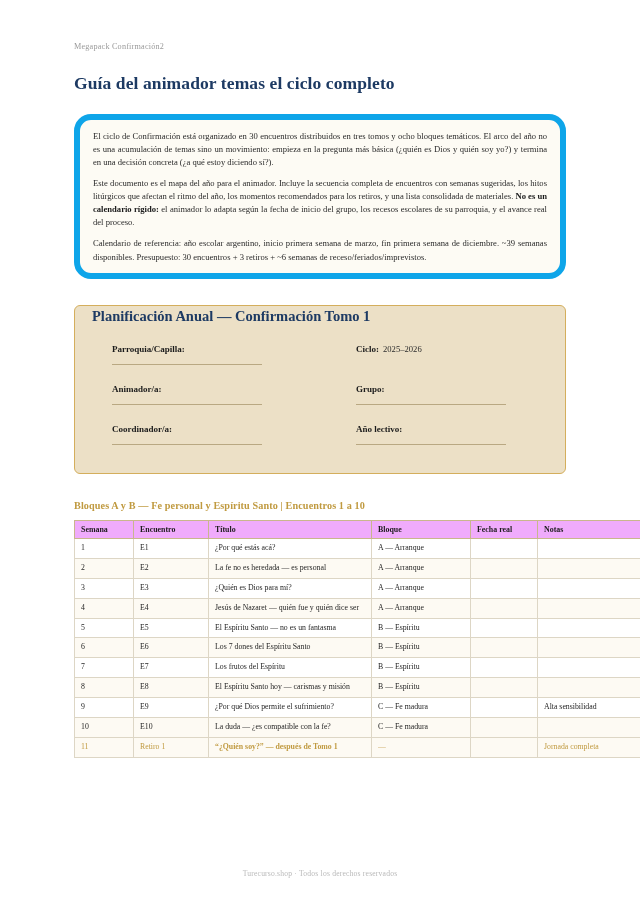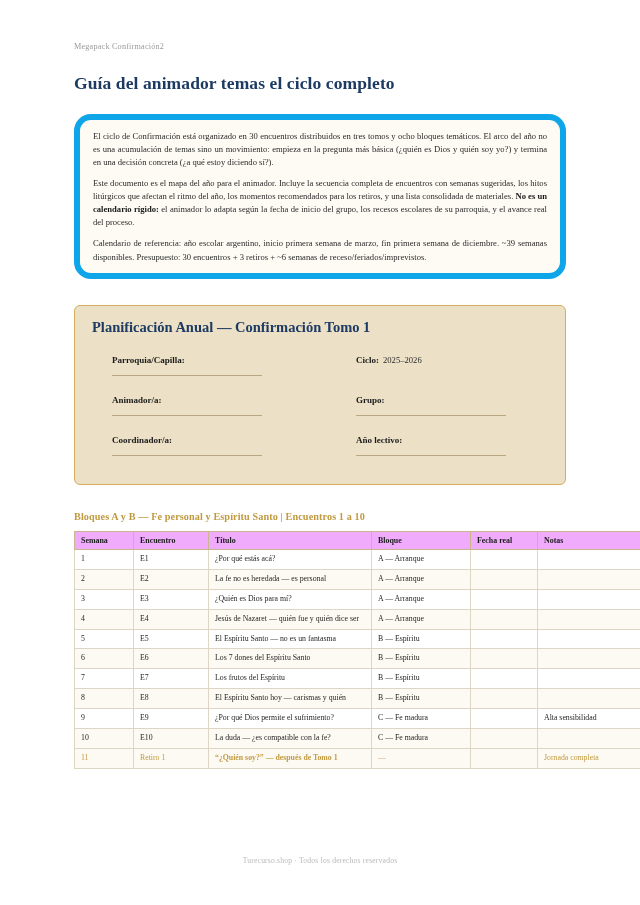--- a/index.html
+++ b/index.html
@@ -63,21 +63,21 @@
     color: #2a2a2a;
   }
   .intro-box p:last-child { margin-bottom: 0; }
   .intro-box b { font-weight: bold; color: #1a1a1a; }
 
   
   .plan-card {
     border: 1px solid #d4ae5c;
     border-radius: 6px;
     background: #ece0c6;
-    padding: 13px 17px 15px 17px;
+    padding: 2px 17px 15px 17px;
     margin: 0 0 26px 0;
   }
   .plan-card.compact { padding: 14px 17px 15px 17px; margin-bottom: 0; }
   .plan-card-title {
     font-size: 14.5px;
     font-weight: bold;
     color: #1d3a63;
     margin: 0 0 13px 0;
     line-height: 1.2;
   }
@@ -161,21 +161,21 @@
   tr.retiro td { color: #c09a40 !important; background: #fdfaf3 !important; }
   tr.retiro td.col-tit { font-weight: bold; }
   tr.retiro td.col-blq { color: #c9a863 !important; }
   tr.retiro td.col-not { color: #c09a40 !important; }
 
   
   .page-footer {
     position: absolute;
     left: 0;
     right: 0;
-    bottom: 40px;
+    bottom: 27px;
     text-align: center;
     font-size: 7.6px;
     color: #b9b9b9;
     letter-spacing: 0.2px;
   }
 </style>
 </head>
 <body>
 
 <div class="page">
@@ -308,21 +308,21 @@
           <td class="col-sem">7</td>
           <td class="col-enc">E7</td>
           <td class="col-tit">Los frutos del Espíritu</td>
           <td class="col-blq">B — Espíritu</td>
           <td class="col-fec"></td>
           <td class="col-not"></td>
         </tr>
         <tr class="alt">
           <td class="col-sem">8</td>
           <td class="col-enc">E8</td>
-          <td class="col-tit">El Espíritu Santo hoy — carismas y quién</td>
+          <td class="col-tit">El Espíritu Santo hoy — carismas y misión</td>
           <td class="col-blq">B — Espíritu</td>
           <td class="col-fec"></td>
           <td class="col-not"></td>
         </tr>
         <tr class="plain">
           <td class="col-sem">9</td>
           <td class="col-enc">E9</td>
           <td class="col-tit">¿Por qué Dios permite el sufrimiento?</td>
           <td class="col-blq">C — Fe madura</td>
           <td class="col-fec"></td>

